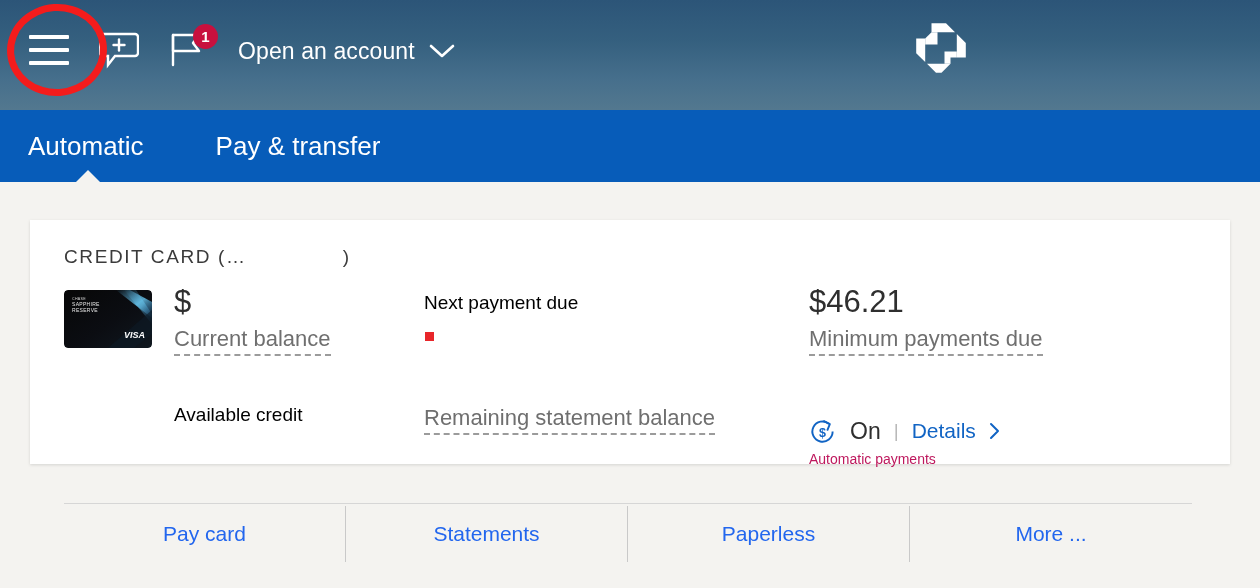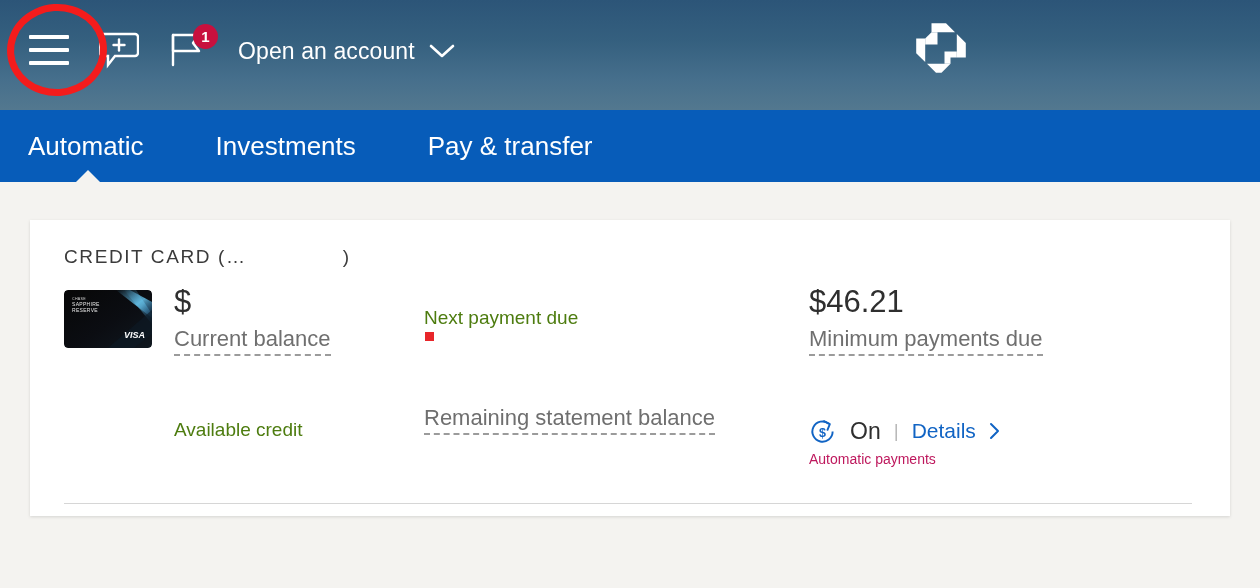--- a/index.html
+++ b/index.html
@@ -153,21 +153,21 @@
   }
 
   
   .content {
     padding: 38px 30px 0 30px;
   }
 
   .account-card {
     background: #ffffff;
     width: 1200px;
-    height: 296px;
+    height: 244px;
     box-shadow: 0 1px 3px rgba(0,0,0,0.13);
     padding: 26px 22px 0 18px;
     position: relative;
   }
 
   .card-title {
     font-size: 19px;
     letter-spacing: 1.6px;
     color: #3b3b3b;
     font-weight: 400;
@@ -210,23 +210,23 @@
     color: #6f6f6f;
     border-bottom: 2px dashed #9b9b9b;
     display: inline-block;
     padding-bottom: 2px;
     margin-top: 7px;
     cursor: pointer;
   }
 
   .plain-label {
     font-size: 19px;
-    color: #4d7c0f;
+    color: #000000;
     display: inline-block;
-    margin-top: 21px;
+    margin-top: 6px;
   }
 
   .row2 {
     margin-top: 42px;
     padding-left: 16px;
     display: grid;
     grid-template-columns: 360px 385px 320px;
   }
 
   .col-avail { padding-left: 110px; }
@@ -356,21 +356,20 @@
       <path d="M43.8 14 L52.8 23 V37.5 H43.8 Z" fill="#ffffff"></path>
 
       <path d="M18.5 12.2 H24.5 V24.5 H12.2 V18.5 Z" fill="#ffffff"></path>
       <path d="M31.5 31.5 H43.8 V37.5 H37.5 V43.8 H31.5 Z" fill="#ffffff"></path>
     </svg>
   </div>
 </div>
 
 <div class="nav-bar">
   <div class="nav-item">Automatic</div>
-  <div class="nav-item">Investments</div>
   <div class="nav-item">Pay &amp; transfer</div>
   <div class="nav-arrow"></div>
 </div>
 
 <div class="content">
 
   <div class="account-card">
 
     <div class="card-title">CREDIT CARD (…              )</div>
 
@@ -445,15 +444,29 @@
             </svg>
           </span>
         </div>
         <div class="autopay-sub">Automatic payments</div>
       </div>
 
     </div>
 
     <div class="divider"></div>
 
+    <div class="actions">
+      <div class="action-cell">
+        <span class="action-link">Pay card</span>
+      </div>
+      <div class="action-cell">
+        <span class="action-link">Statements</span>
+      </div>
+      <div class="action-cell">
+        <span class="action-link">Paperless</span>
+      </div>
+      <div class="action-cell">
+        <span class="action-link">More ...</span>
+      </div>
+    </div>
 
   </div>
 </div>
 
 </body></html>

